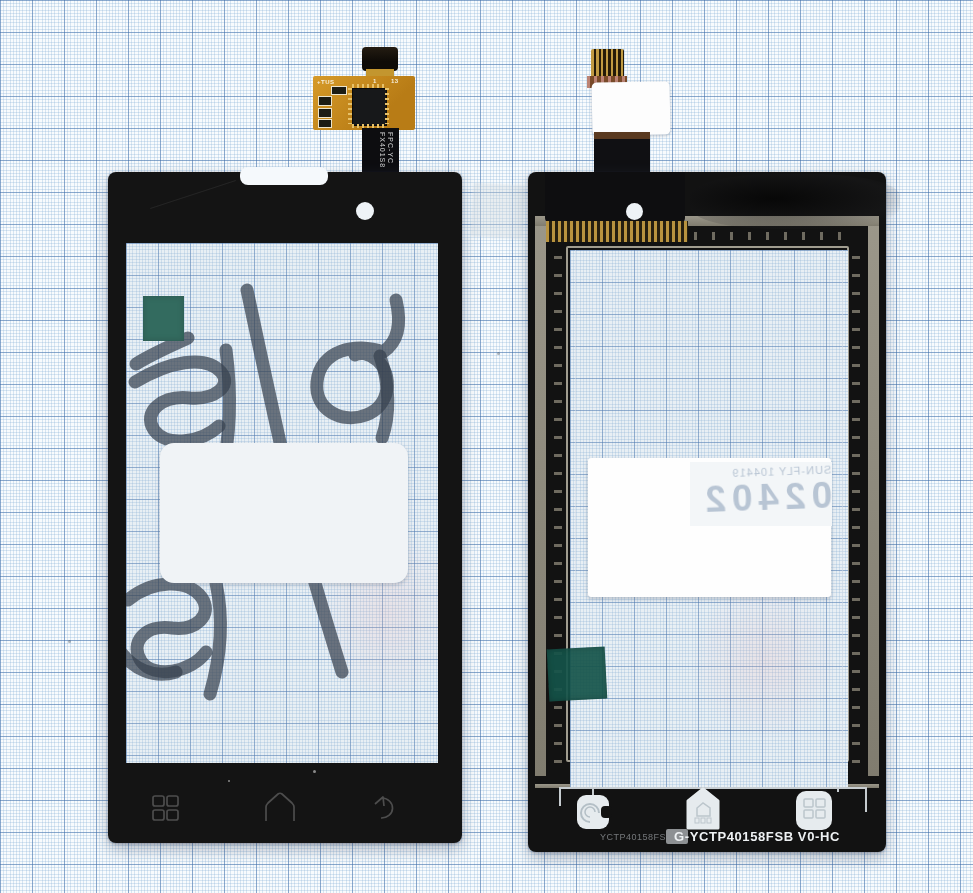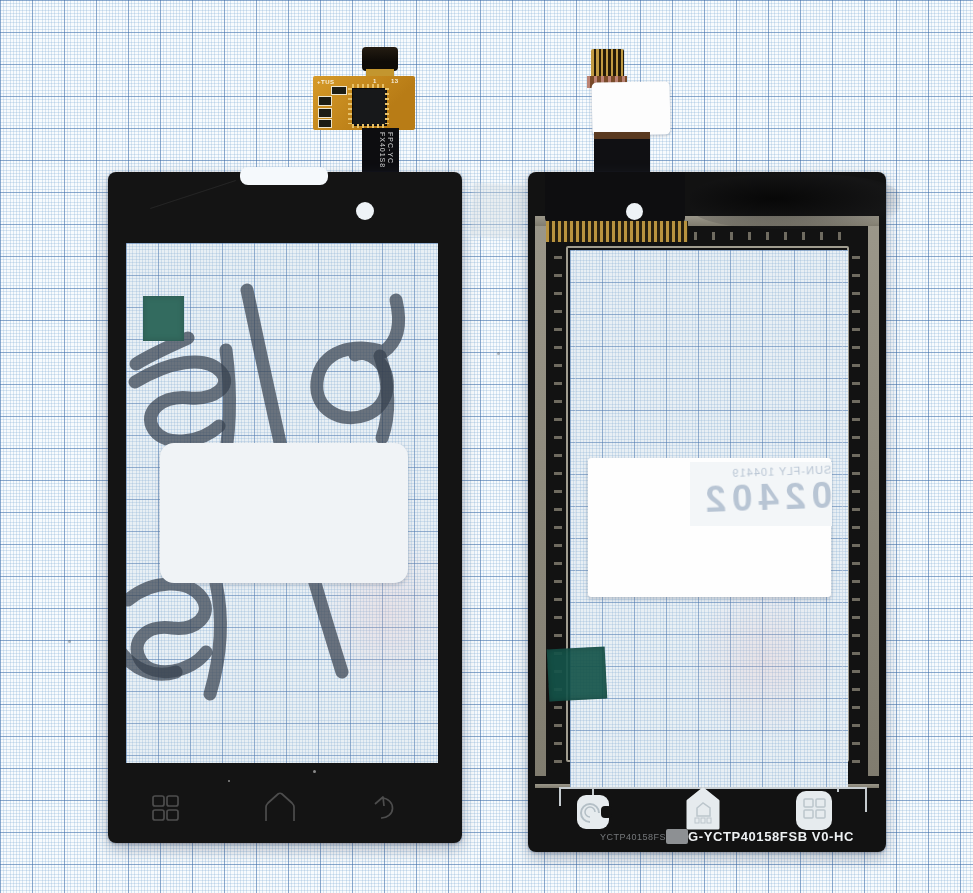--- a/index.html
+++ b/index.html
@@ -210,21 +210,21 @@
         <rect x="796" y="791" width="36" height="39" rx="10" fill="#e6ebee"></rect>
         <rect x="804" y="799" width="9" height="8" rx="1" fill="none" stroke="#bcc6cc" stroke-width="1.5"></rect>
         <rect x="816" y="799" width="9" height="8" rx="1" fill="none" stroke="#bcc6cc" stroke-width="1.5"></rect>
         <rect x="804" y="810" width="9" height="8" rx="1" fill="none" stroke="#bcc6cc" stroke-width="1.5"></rect>
         <rect x="816" y="810" width="9" height="8" rx="1" fill="none" stroke="#bcc6cc" stroke-width="1.5"></rect>
       </g>
     </svg>
 
     <div class="txt-faint" style="left:72px;top:660px;">YCTP40158FS-C5</div>
     <div class="gray-blob" style="left:138px;top:657px;width:22px;height:15px;"></div>
-    <div class="txt-bold" style="left:160px;top:657px;">G-YCTP40158FSB V0-HC</div>
+    <div class="txt-bold" style="left:146px;top:657px;">G-YCTP40158FSB V0-HC</div>
 
     <div class="abs" id="r-smudge"></div>
     <div class="abs" id="r-tab">
       <div class="abs" id="r-hole"></div>
     </div>
     <div class="abs" id="r-comb"></div>
   </div>
 
 </div>
 

